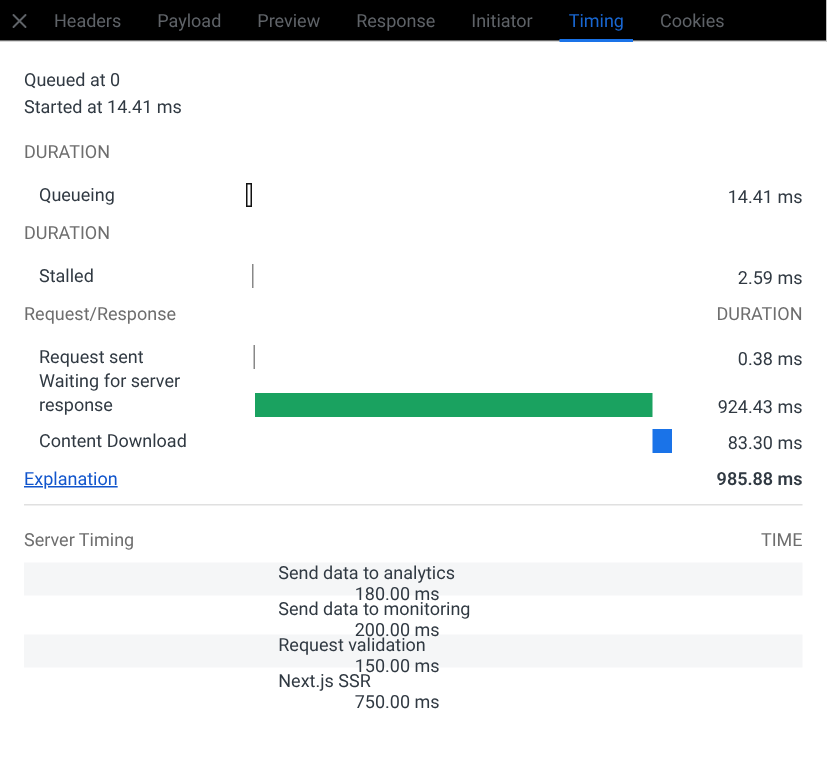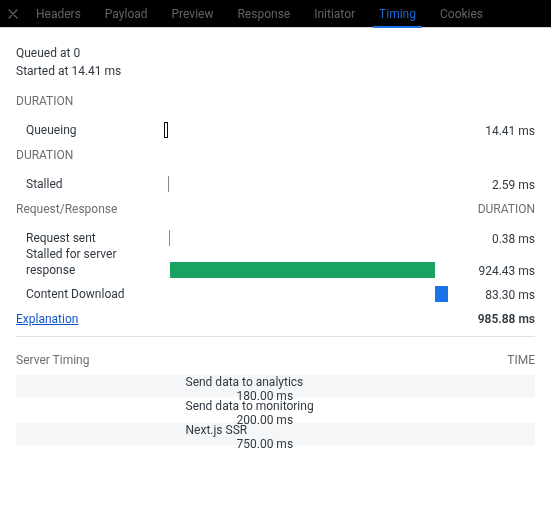--- a/index.html
+++ b/index.html
@@ -197,21 +197,21 @@
     </div>
     <div id="rows-req">
         <div class="row">
           <div class="label">Request sent</div>
           <div class="bar-area">
             <div class="bar marker-tick" style="left: 1.8%; width: 1px;"></div>
           </div>
           <div class="value">0.38 ms</div>
         </div>
         <div class="row">
-          <div class="label">Stalled for server response</div>
+          <div class="label">Waiting for server response</div>
           <div class="bar-area">
             <div class="bar" style="left: 1.9%; width: 90.5%; background: rgb(26, 162, 96);"></div>
           </div>
           <div class="value">924.43 ms</div>
         </div>
         <div class="row">
           <div class="label">Content Download</div>
           <div class="bar-area">
             <div class="bar" style="left: 92.4%; width: 4.4%; background: rgb(26, 115, 232);"></div>
           </div>
@@ -241,20 +241,27 @@
           <div class="svalue">180.00 ms</div>
         </div>
         <div class="server-row">
           <div class="slabel">Send data to monitoring</div>
           <div class="sbar-area">
             <div class="sbar" style="right: 0px; width: 26.6667%; background: rgb(161, 139, 230);"></div>
           </div>
           <div class="svalue">200.00 ms</div>
         </div>
         <div class="server-row">
+          <div class="slabel">Request validation</div>
+          <div class="sbar-area">
+            <div class="sbar" style="right: 0px; width: 20%; background: rgb(167, 162, 232);"></div>
+          </div>
+          <div class="svalue">150.00 ms</div>
+        </div>
+        <div class="server-row">
           <div class="slabel">Next.js SSR</div>
           <div class="sbar-area">
             <div class="sbar" style="right: 0px; width: 100%; background: rgb(244, 155, 210);"></div>
           </div>
           <div class="svalue">750.00 ms</div>
         </div>
       </div>
   </div>
 
 </div>

